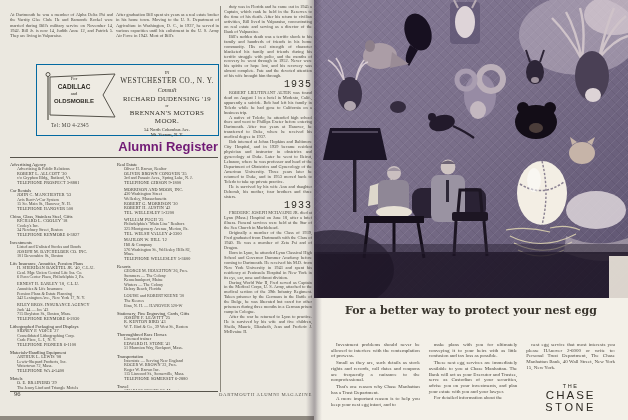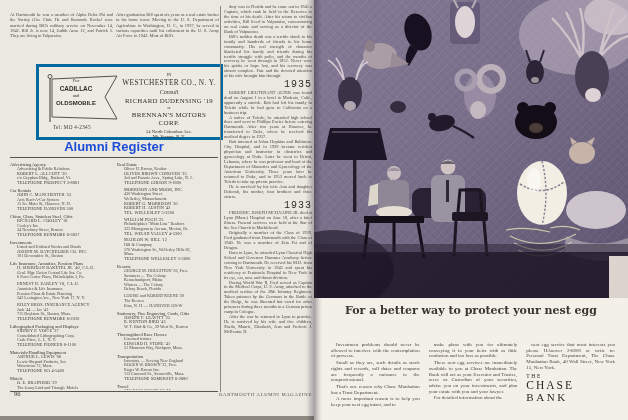--- a/index.html
+++ b/index.html
@@ -7,35 +7,35 @@
           font-family:"Liberation Serif",serif;color:#44413a;}
   
   .page-left{position:absolute;left:0;top:0;width:314px;height:416px;background:#ebe8e0;}
   .page-right{position:absolute;left:314px;top:0;width:314px;height:420px;background:#f3f0e8;}
   .gutter{position:absolute;left:306px;top:0;width:16px;height:420px;
           background:linear-gradient(90deg,rgba(60,50,60,0) 0%,rgba(50,40,55,.38) 55%,rgba(40,32,46,.15) 75%,rgba(60,50,60,0) 100%);z-index:5;}
   
   .intro{position:absolute;top:8px;width:103px;font-size:4.4px;line-height:5.1px;text-align:justify;color:#4a473f;}
   .intro.c1{left:10px;} .intro.c2{left:116px;}
   
-  .adbox{position:absolute;left:36px;top:64px;width:181px;height:70px;border:3px solid #0369a1;background:#edeae2;}
+  .adbox{position:absolute;left:36px;top:64px;width:181px;height:70px;border:1px solid #0369a1;background:#edeae2;}
   .adflag{position:absolute;left:6px;top:6px;}
   .adtel{position:absolute;left:14px;top:57px;font-size:5.2px;letter-spacing:.3px;color:#3d3a33;}
   .adright{position:absolute;left:82px;top:3px;width:96px;text-align:center;color:#34312a;}
   .ad-in{font-size:4.2px;margin-top:2px;}
   .ad-region{font-size:7.3px;letter-spacing:.4px;margin-top:1px;}
   .ad-consult{font-size:6px;font-style:italic;margin-top:2px;}
   .ad-name{font-size:6.8px;letter-spacing:.3px;margin-top:2px;}
   .ad-or{font-size:3.8px;margin-top:1.5px;}
   .ad-co{font-size:7px;letter-spacing:.3px;margin-top:1.5px;}
   .ad-addr{font-size:4.6px;margin-top:1.5px;}
   .ad-addr2{font-size:4.6px;margin-top:.5px;}
   
-  .reg-title{position:absolute;left:10px;top:139px;width:208px;text-align:center;
-             font-family:"Liberation Sans",sans-serif;font-weight:bold;font-size:13px;color:#1d4ed8;}
+  .reg-title{position:absolute;left:10px;top:139px;width:208px;text-align:right;
+             font-family:"Liberation Sans",sans-serif;font-weight:bold;font-size:13px;color:#701a75;}
   .reg-rule{position:absolute;left:10px;top:157px;width:208px;border-top:1px solid #57544c;}
   .reg-rule.bot{top:391px;}
   .reg-cols{position:absolute;left:10px;top:162px;width:209px;height:228px;display:flex;gap:5px;overflow:hidden;}
   .reg-col{width:102px;}
   .entry{margin-bottom:2.6px;}
   .e-head{font-size:4.5px;line-height:5px;color:#35322c;}
   .e-line{padding-left:7px;font-size:4.2px;line-height:4.6px;color:#4a473f;white-space:nowrap;overflow:hidden;}
   .e-line.caps{letter-spacing:.15px;color:#3a372f;}
   .e-line.blank{height:2.4px;}
   .vrule{position:absolute;left:220px;top:6px;width:1px;height:386px;background:#8d897e;}
@@ -50,21 +50,21 @@
   .mag{position:absolute;left:198px;top:392px;width:114px;text-align:right;
        font-size:4.7px;letter-spacing:.7px;color:#55524a;}
   
   .photo{position:absolute;left:0;top:0;width:314px;height:298px;display:block;}
   .caption{position:absolute;left:0;top:303px;width:314px;text-align:center;
            font-family:"DejaVu Serif",serif;font-weight:bold;color:#3a362e;}
   .cap-l{font-size:11px;line-height:15px;}
   .ad-cols{position:absolute;left:17px;top:342px;width:284px;display:flex;gap:9px;}
   .ad-col{flex:1;font-size:5px;line-height:5.7px;text-align:justify;color:#4c4840;}
   .ad-col p{margin:0 0 1px;text-indent:5px;}
-  .logo{margin-top:3px;text-align:left;font-family:Liberation Serif, serif;color:#2c2922;}
+  .logo{margin-top:13px;text-align:center;font-family:Liberation Sans, sans-serif;color:#2c2922;}
   .logo-the{font-size:5.5px;letter-spacing:1.6px;}
   .logo-l1{font-size:11.5px;letter-spacing:2px;line-height:12px;}
   .logo-l2{font-size:11px;letter-spacing:.4px;line-height:12.5px;}
   .logo-l3{font-size:11px;letter-spacing:2.6px;line-height:12.5px;}
 </style>
 </head>
 <body>
 
 <div class="spread">
 
@@ -85,21 +85,21 @@
         <div style="font-size:4.6px;margin-top:1.5px;">and</div>
         <div style="font-size:6px;font-weight:bold;font-family:'Liberation Sans',sans-serif;margin-top:1.5px;">OLDSMOBILE</div>
       </div>
       <div class="adtel">Tel: MO 4-2345</div>
       <div class="adright">
         <div class="ad-in">IN</div>
         <div class="ad-region">WESTCHESTER CO., N. Y.</div>
         <div class="ad-consult">Consult</div>
         <div class="ad-name">RICHARD DUDENSING '19</div>
         <div class="ad-or">or</div>
-        <div class="ad-co">BRENNAN'S MOTORS CORP.</div>
+        <div class="ad-co">BRENNAN'S MOTORS MOOR.</div>
         <div class="ad-addr">54 North Columbus Ave.</div>
         <div class="ad-addr2">Mt. Vernon, N. Y.</div>
       </div>
     </div>
 
     <div class="reg-title">Alumni Register</div>
     <div class="reg-rule"></div>
     <div class="reg-cols">
       <div class="reg-col">
           <div class="entry">
@@ -397,20 +397,20 @@
           <p>These nest egg services are immediately available to you at Chase Manhattan. The Bank will act as your Executor and Trustee, serve as Custodian of your securities, advise you on your investments, and plan your estate with you and your lawyer.</p>
           <p>For detailed information about the</p>
         </div>
       <div class="ad-col">
         <div>
             <p>nest egg service that most interests you please HAnover 2-6000 or write to: Personal Trust Department, The Chase Manhattan Bank, 40 Wall Street, New York 15, New York.</p>
           </div>
         <div class="logo">
           <div class="logo-the">THE</div>
           <div class="logo-l1">CHASE</div>
-          <div class="logo-l3">BANK</div>
+          <div class="logo-l3">STONE</div>
         </div>
       </div>
     </div>
   </div>
 
   <div class="gutter"></div>
 </div>
 
 </body></html>

